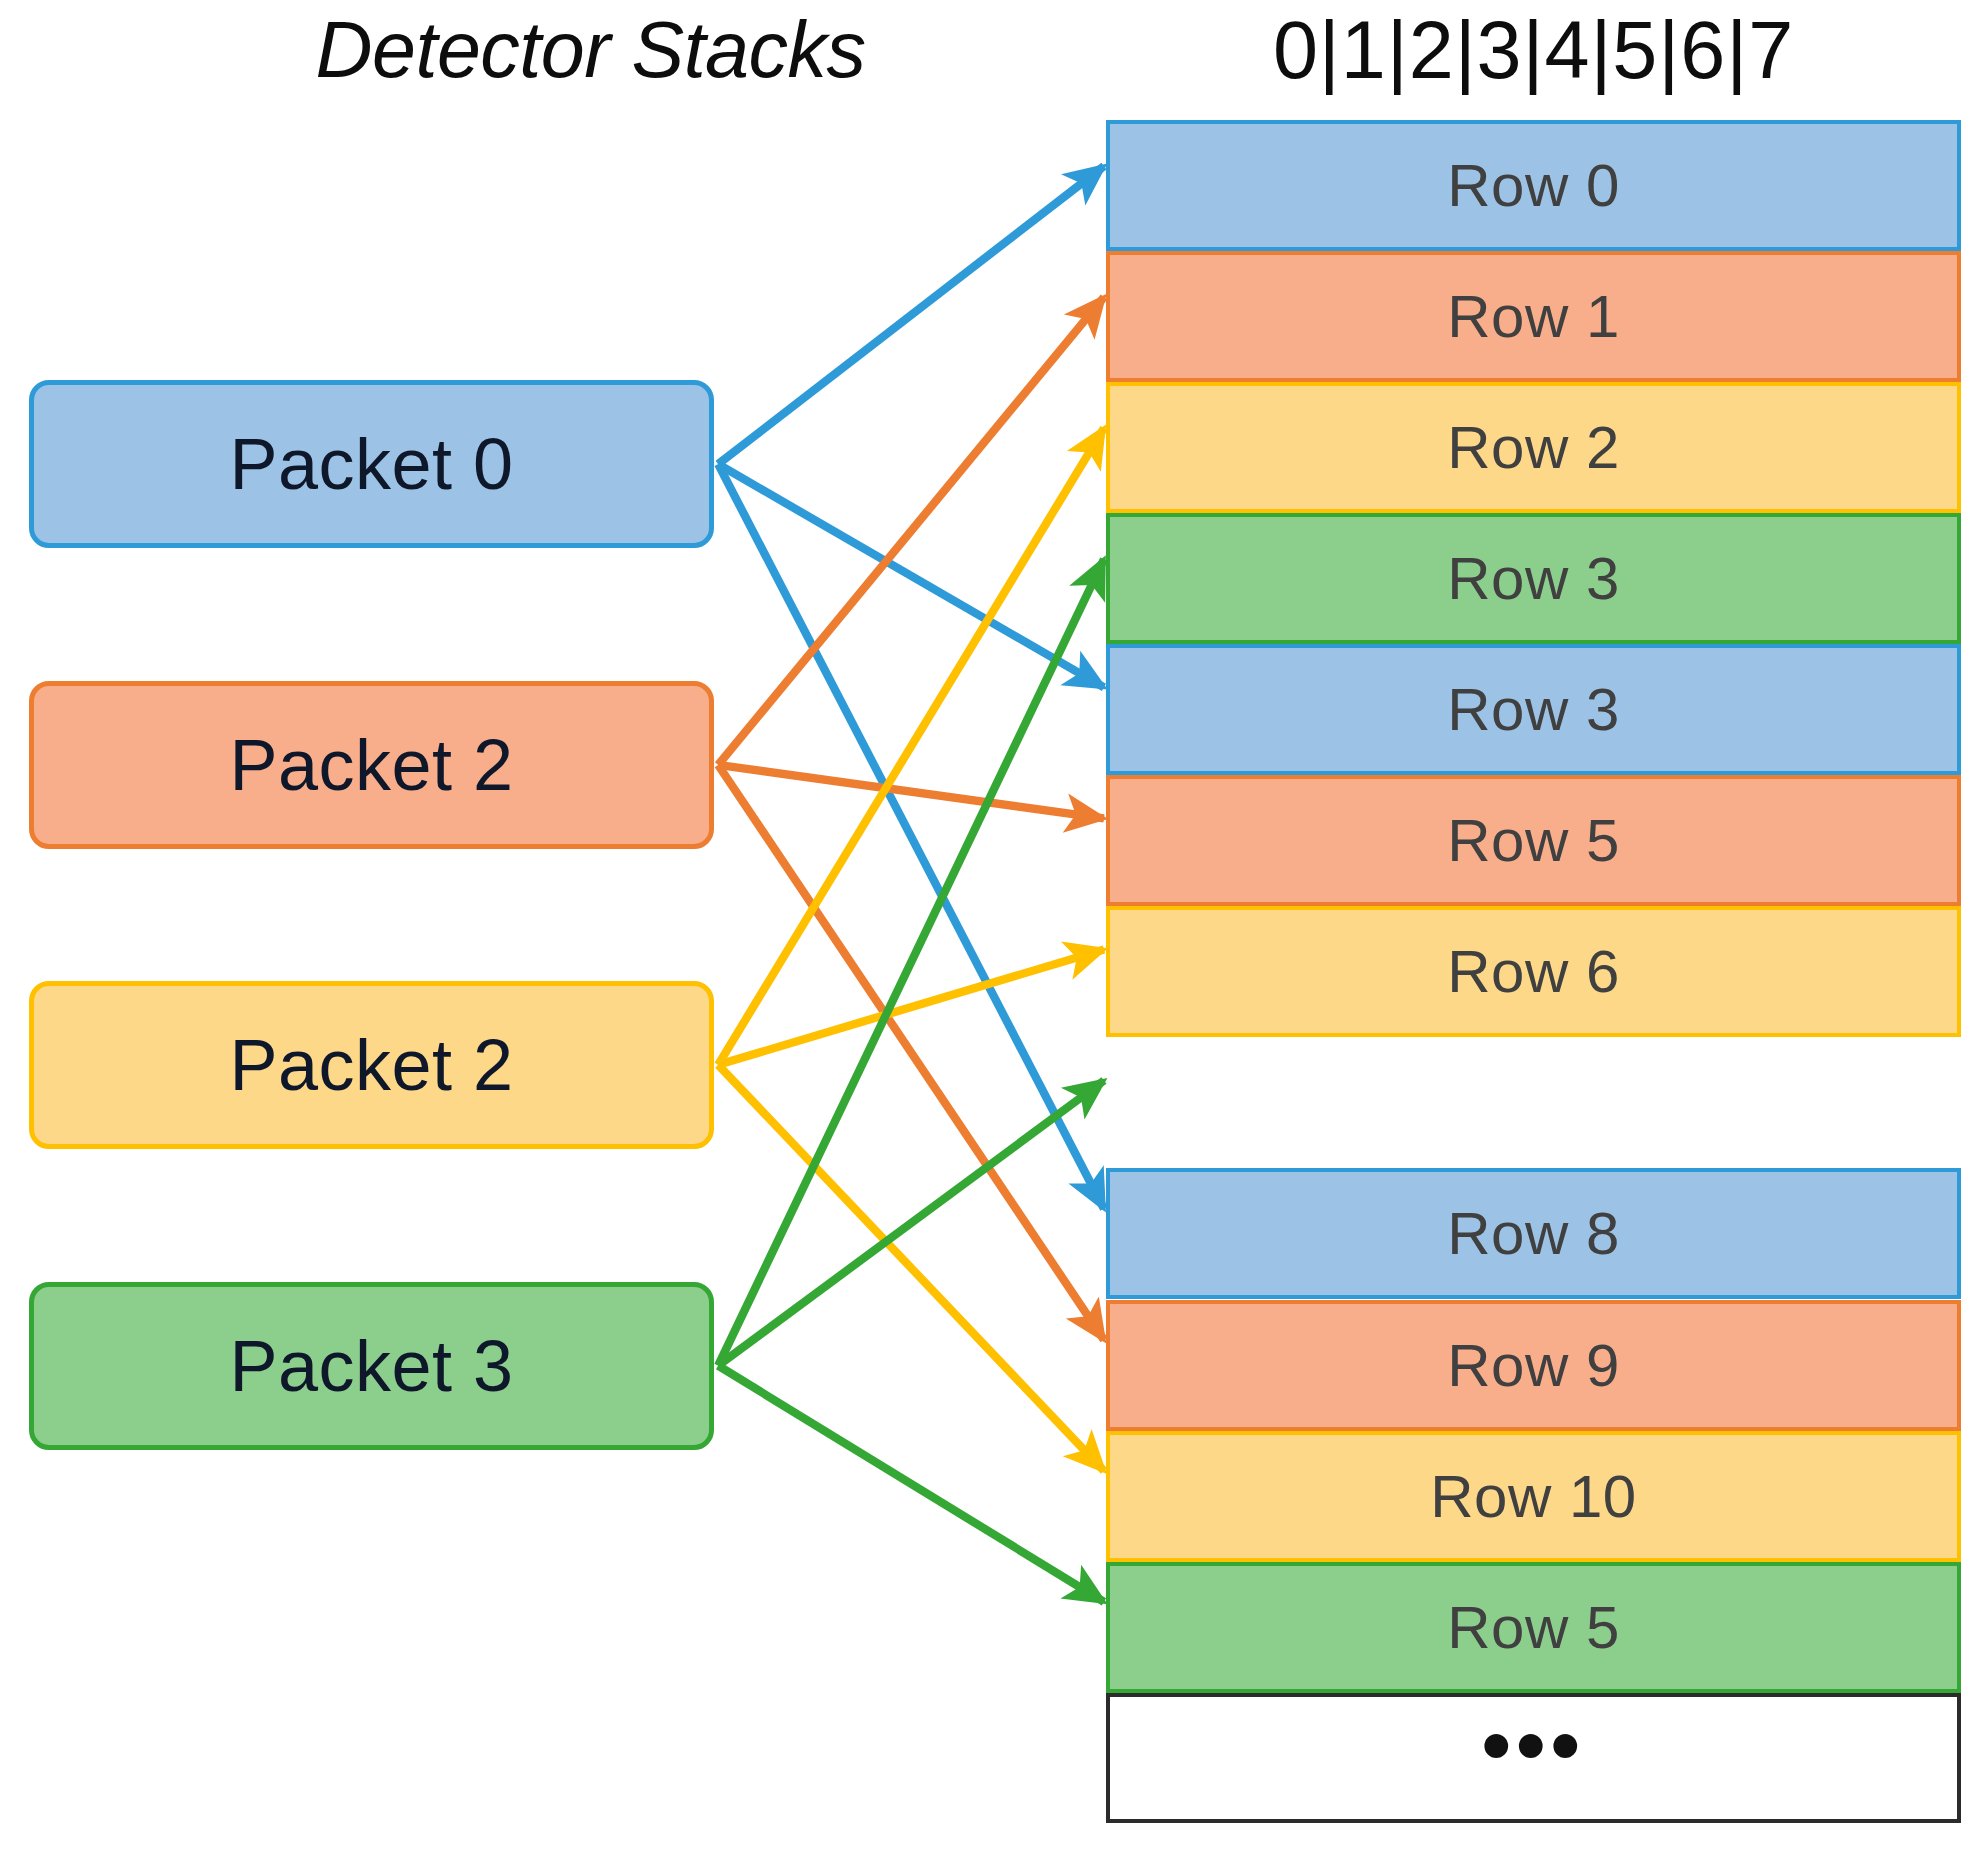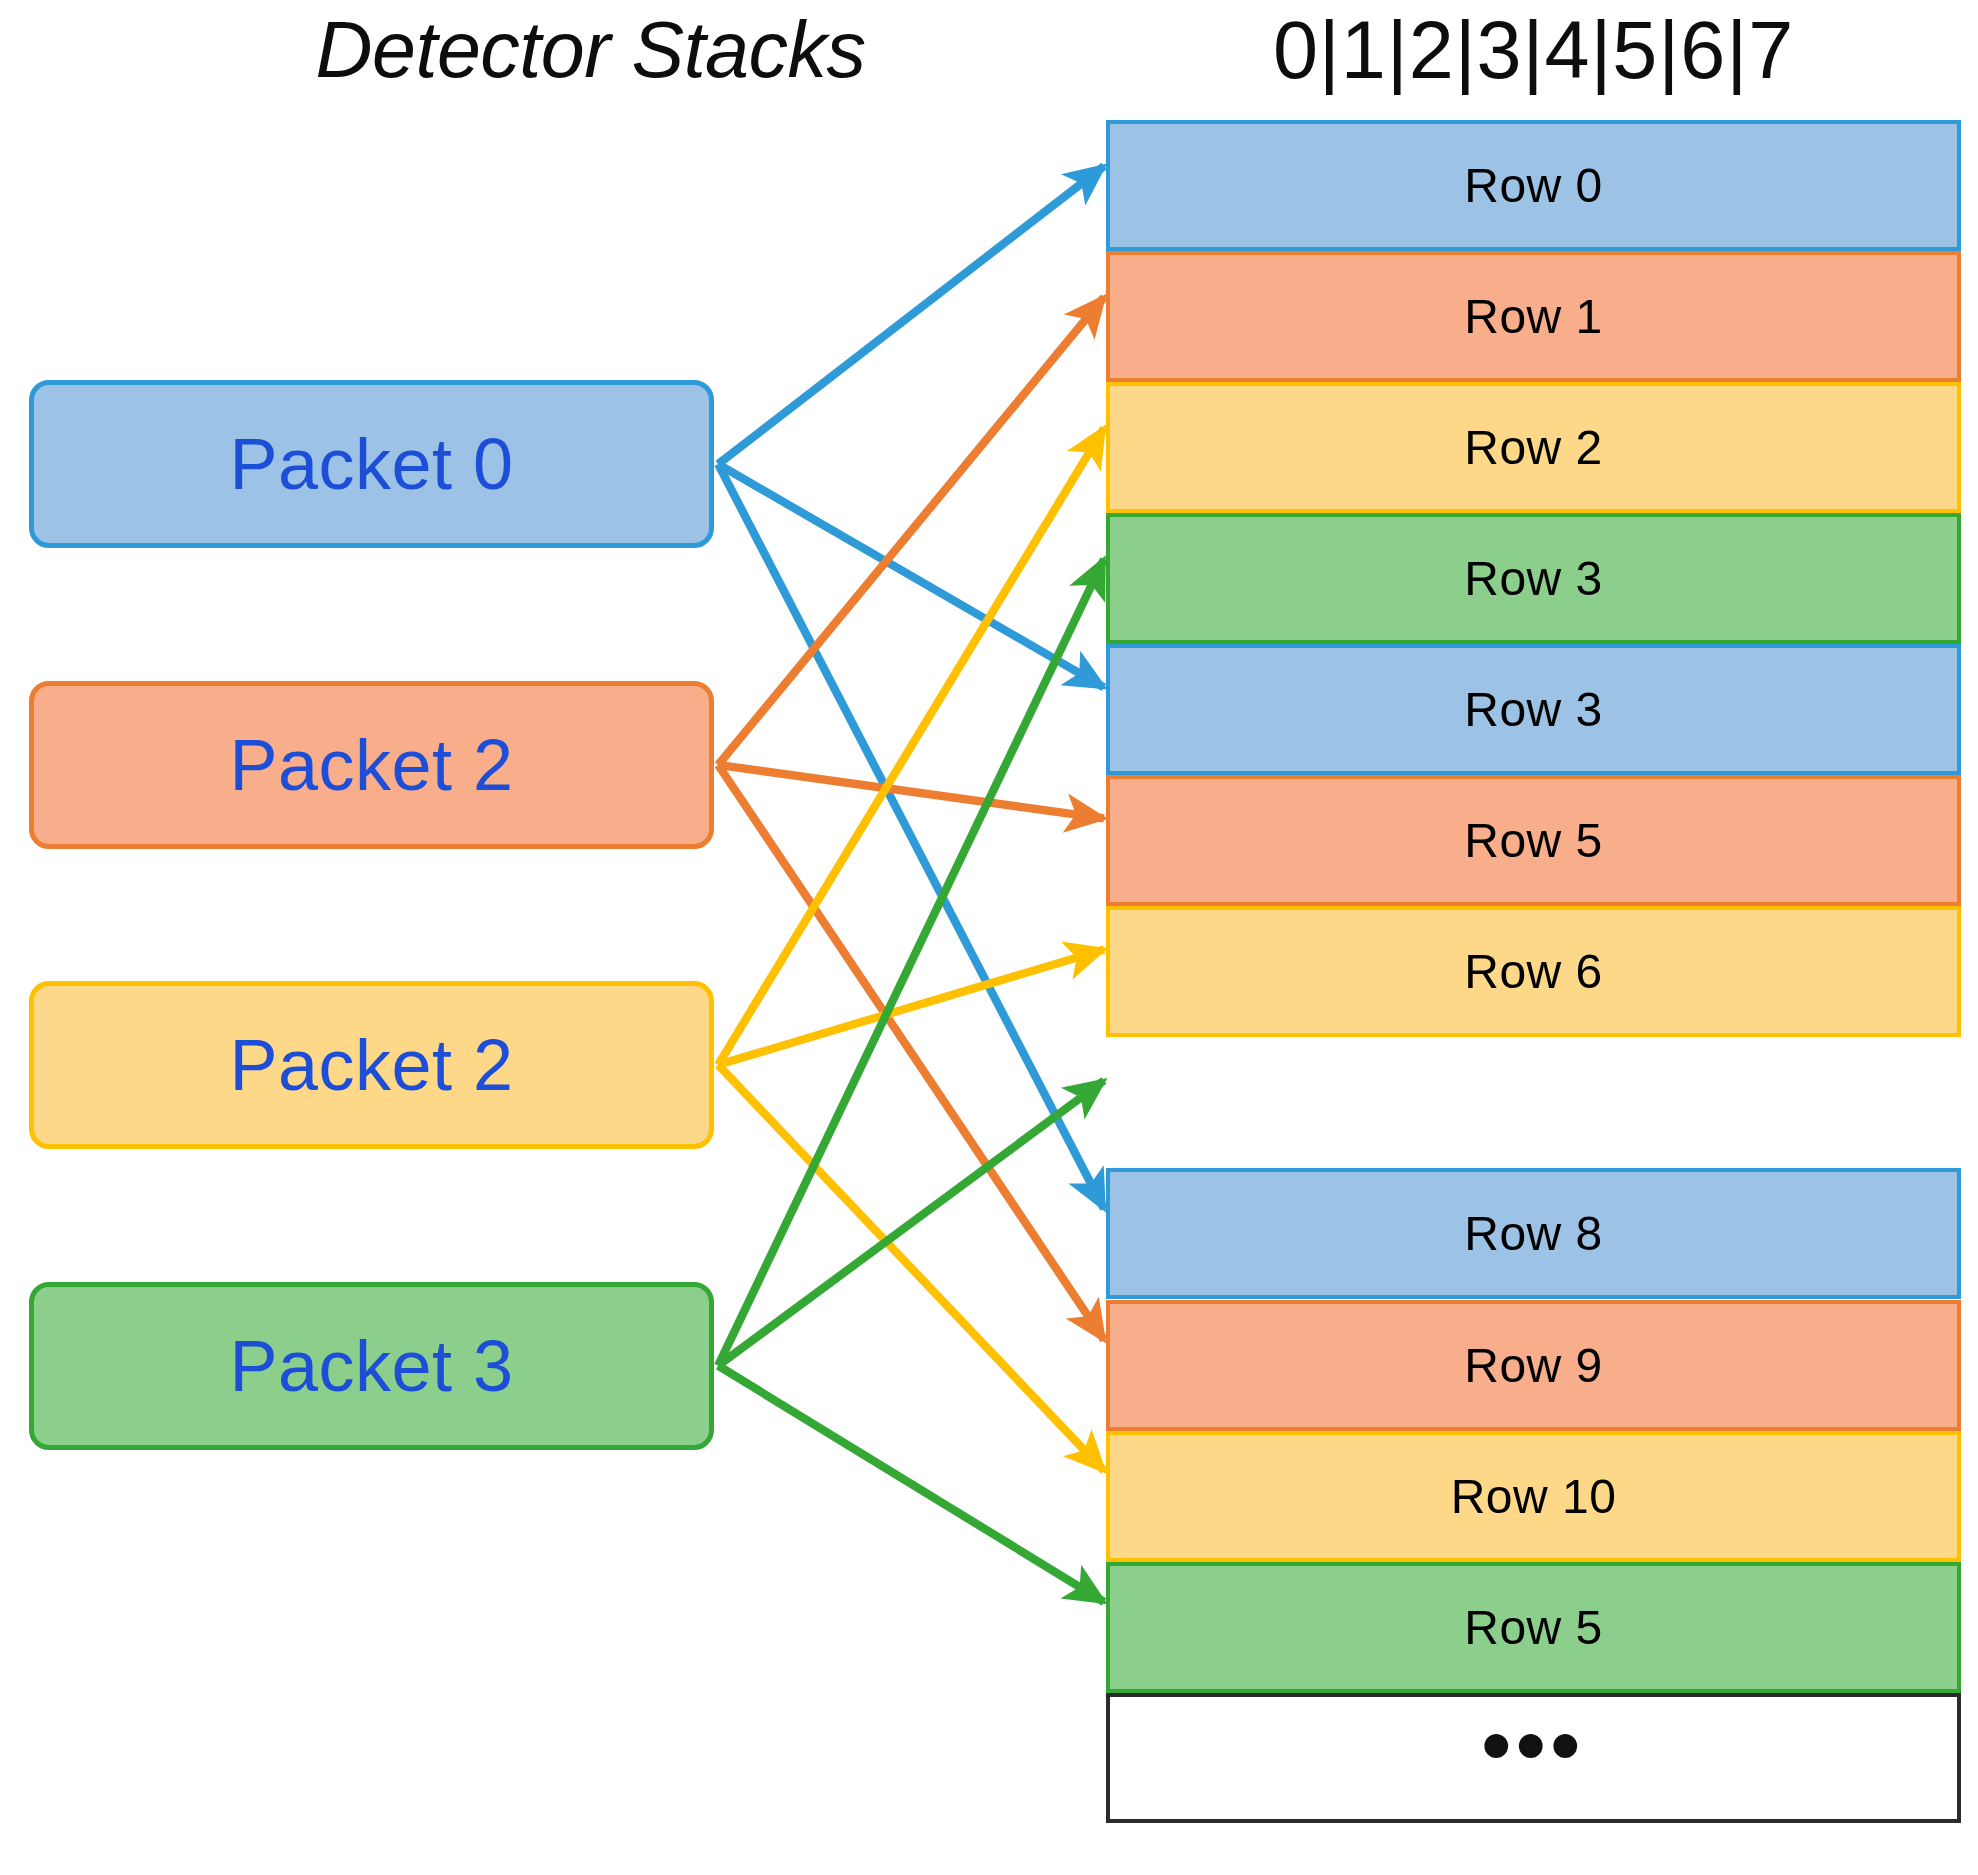--- a/index.html
+++ b/index.html
@@ -61,21 +61,21 @@
     width: 685px;
     height: 168px;
     border-radius: 20px;
     border-style: solid;
     border-width: 5.5px;
     box-sizing: border-box;
     display: flex;
     align-items: center;
     justify-content: center;
     font-size: 72px;
-    color: #1d4ed8;
+    color: #0f172a;
     letter-spacing: 0.5px;
     white-space: nowrap;
   }
 
   
   #stack {
     position: absolute;
     left: 1106px;
     top: 120px;
     width: 855px;
@@ -85,22 +85,22 @@
   .row-cell {
     position: absolute;
     left: 0;
     width: 855px;
     box-sizing: border-box;
     border-style: solid;
     border-width: 4.6px;
     display: flex;
     align-items: center;
     justify-content: center;
-    font-size: 48px;
-    color: #000000;
+    font-size: 60px;
+    color: #404040;
     letter-spacing: 0.5px;
     white-space: nowrap;
   }
   .row-cell.tail {
     background: #ffffff;
     border: 4.6px solid #2b2b2b;
     font-size: 83px;
     font-weight: 700;
     letter-spacing: 5.5px;
     color: #111111;

